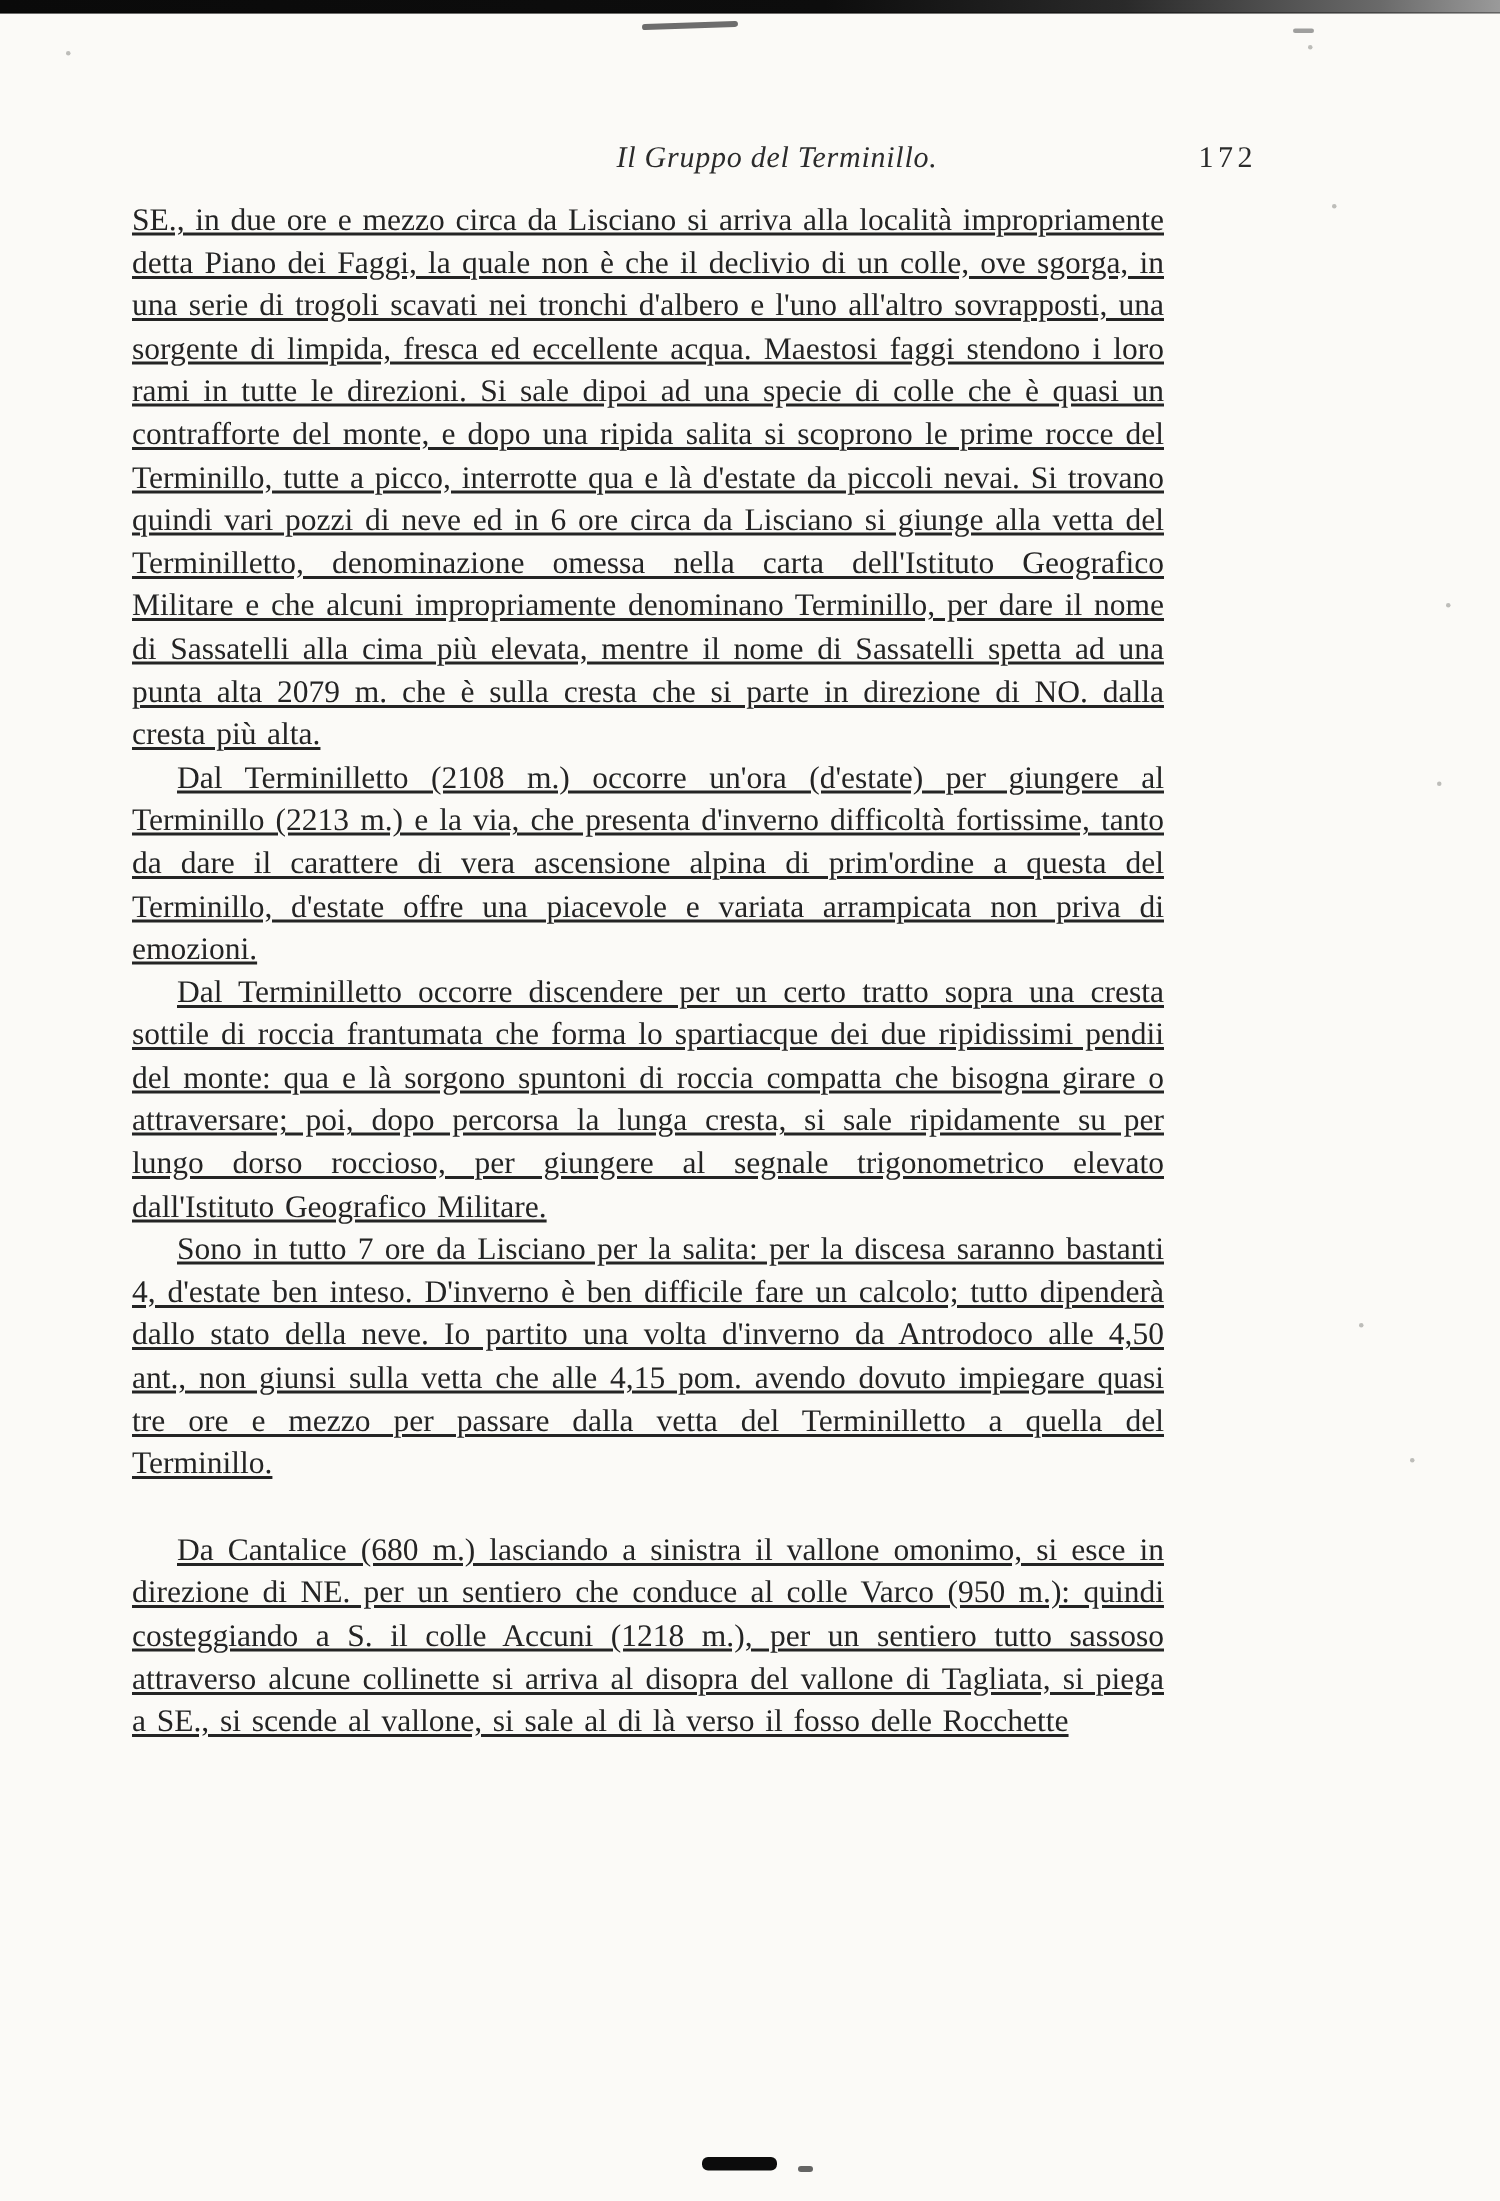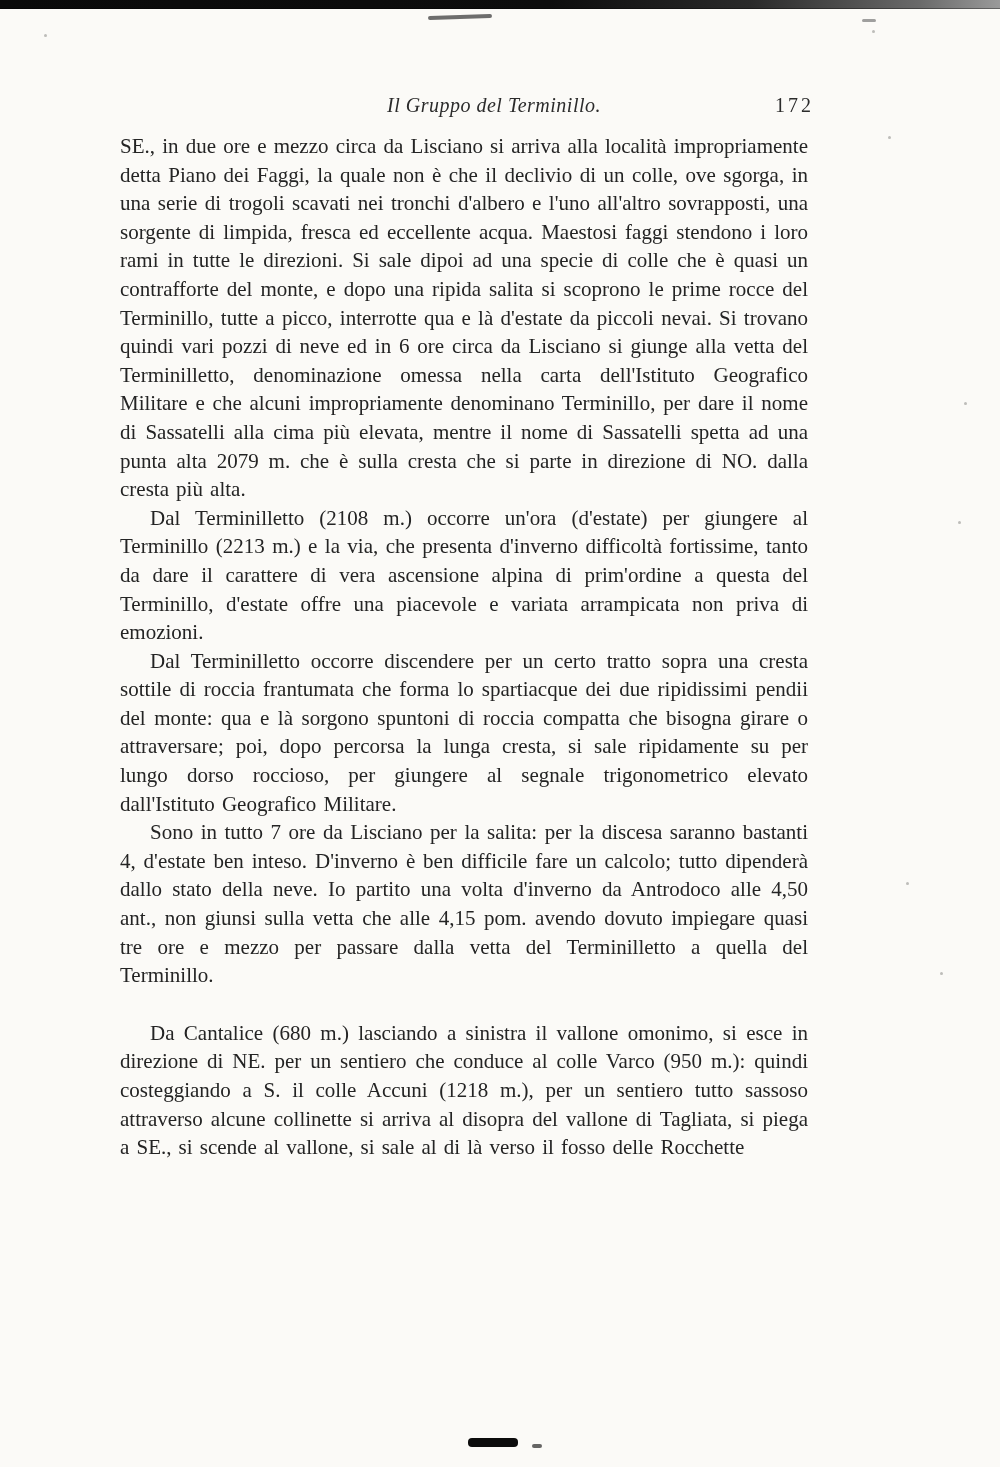--- a/index.html
+++ b/index.html
@@ -10,20 +10,21 @@
 
   .page {
     position: relative;
     width: 1000px;
     height: 1467px;
     margin: 0 auto;
     background: #fbfaf7;
     overflow: hidden;
     font-family: "Liberation Serif", "DejaVu Serif", serif;
     color: #242424;
+    padding-left: 24px;
   }
 
   
   .top-band {
     position: absolute;
     top: 0; left: 0;
     width: 100%;
     height: 9px;
     background: linear-gradient(to right, #0a0a0a 0%, #0d0d0d 55%, #2a2a2a 75%, #6a6a6a 92%, #9a9a9a 100%);
     border-bottom: 1px solid rgba(0,0,0,0.35);
@@ -87,22 +88,23 @@
     position: absolute;
     right: 24px;
     top: 0;
     font-size: 20px;
     letter-spacing: 3px;
     color: #2b2b2b;
   }
 
   
   .text-block {
-    margin: 0 120px;
+    margin: 0 64px;
     width: 688px;
+    text-decoration: underline;
   }
   .para {
     font-size: 21px;
     line-height: 28.6px;
     text-align: justify;
     word-spacing: 0.09em;
     hyphens: auto;
     -webkit-hyphens: auto;
   }
   .para.indent { text-indent: 30px; }

